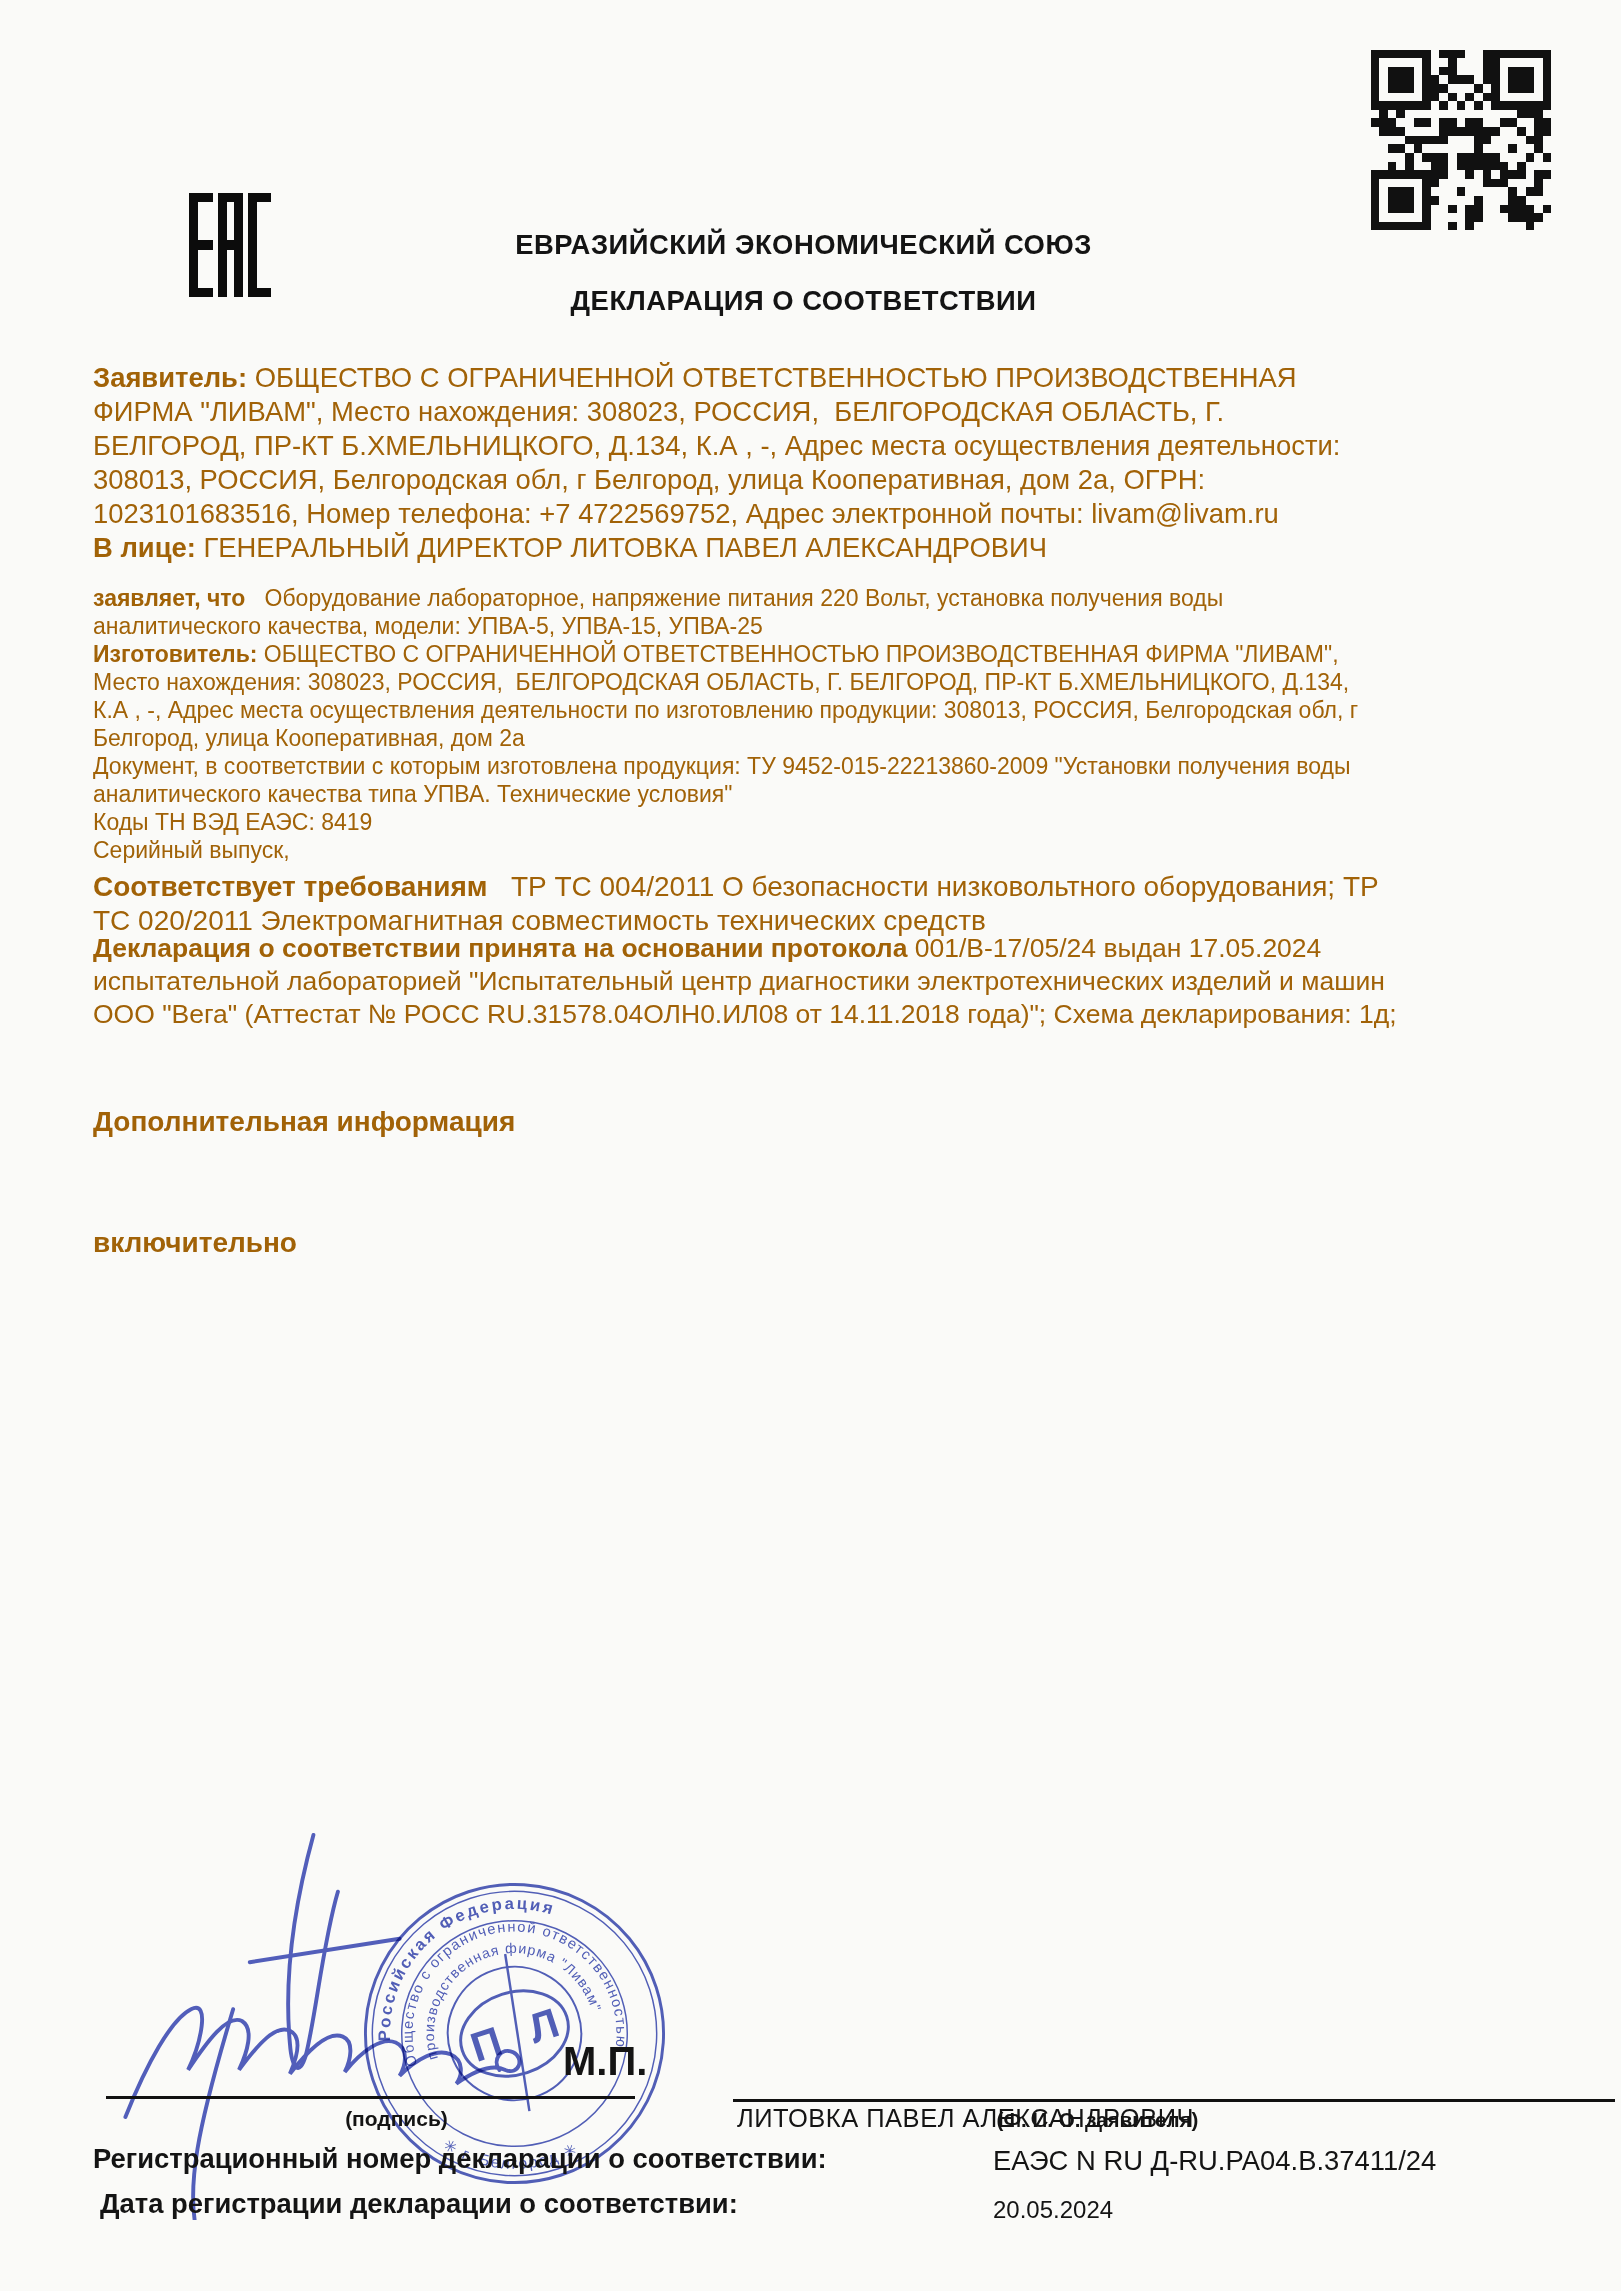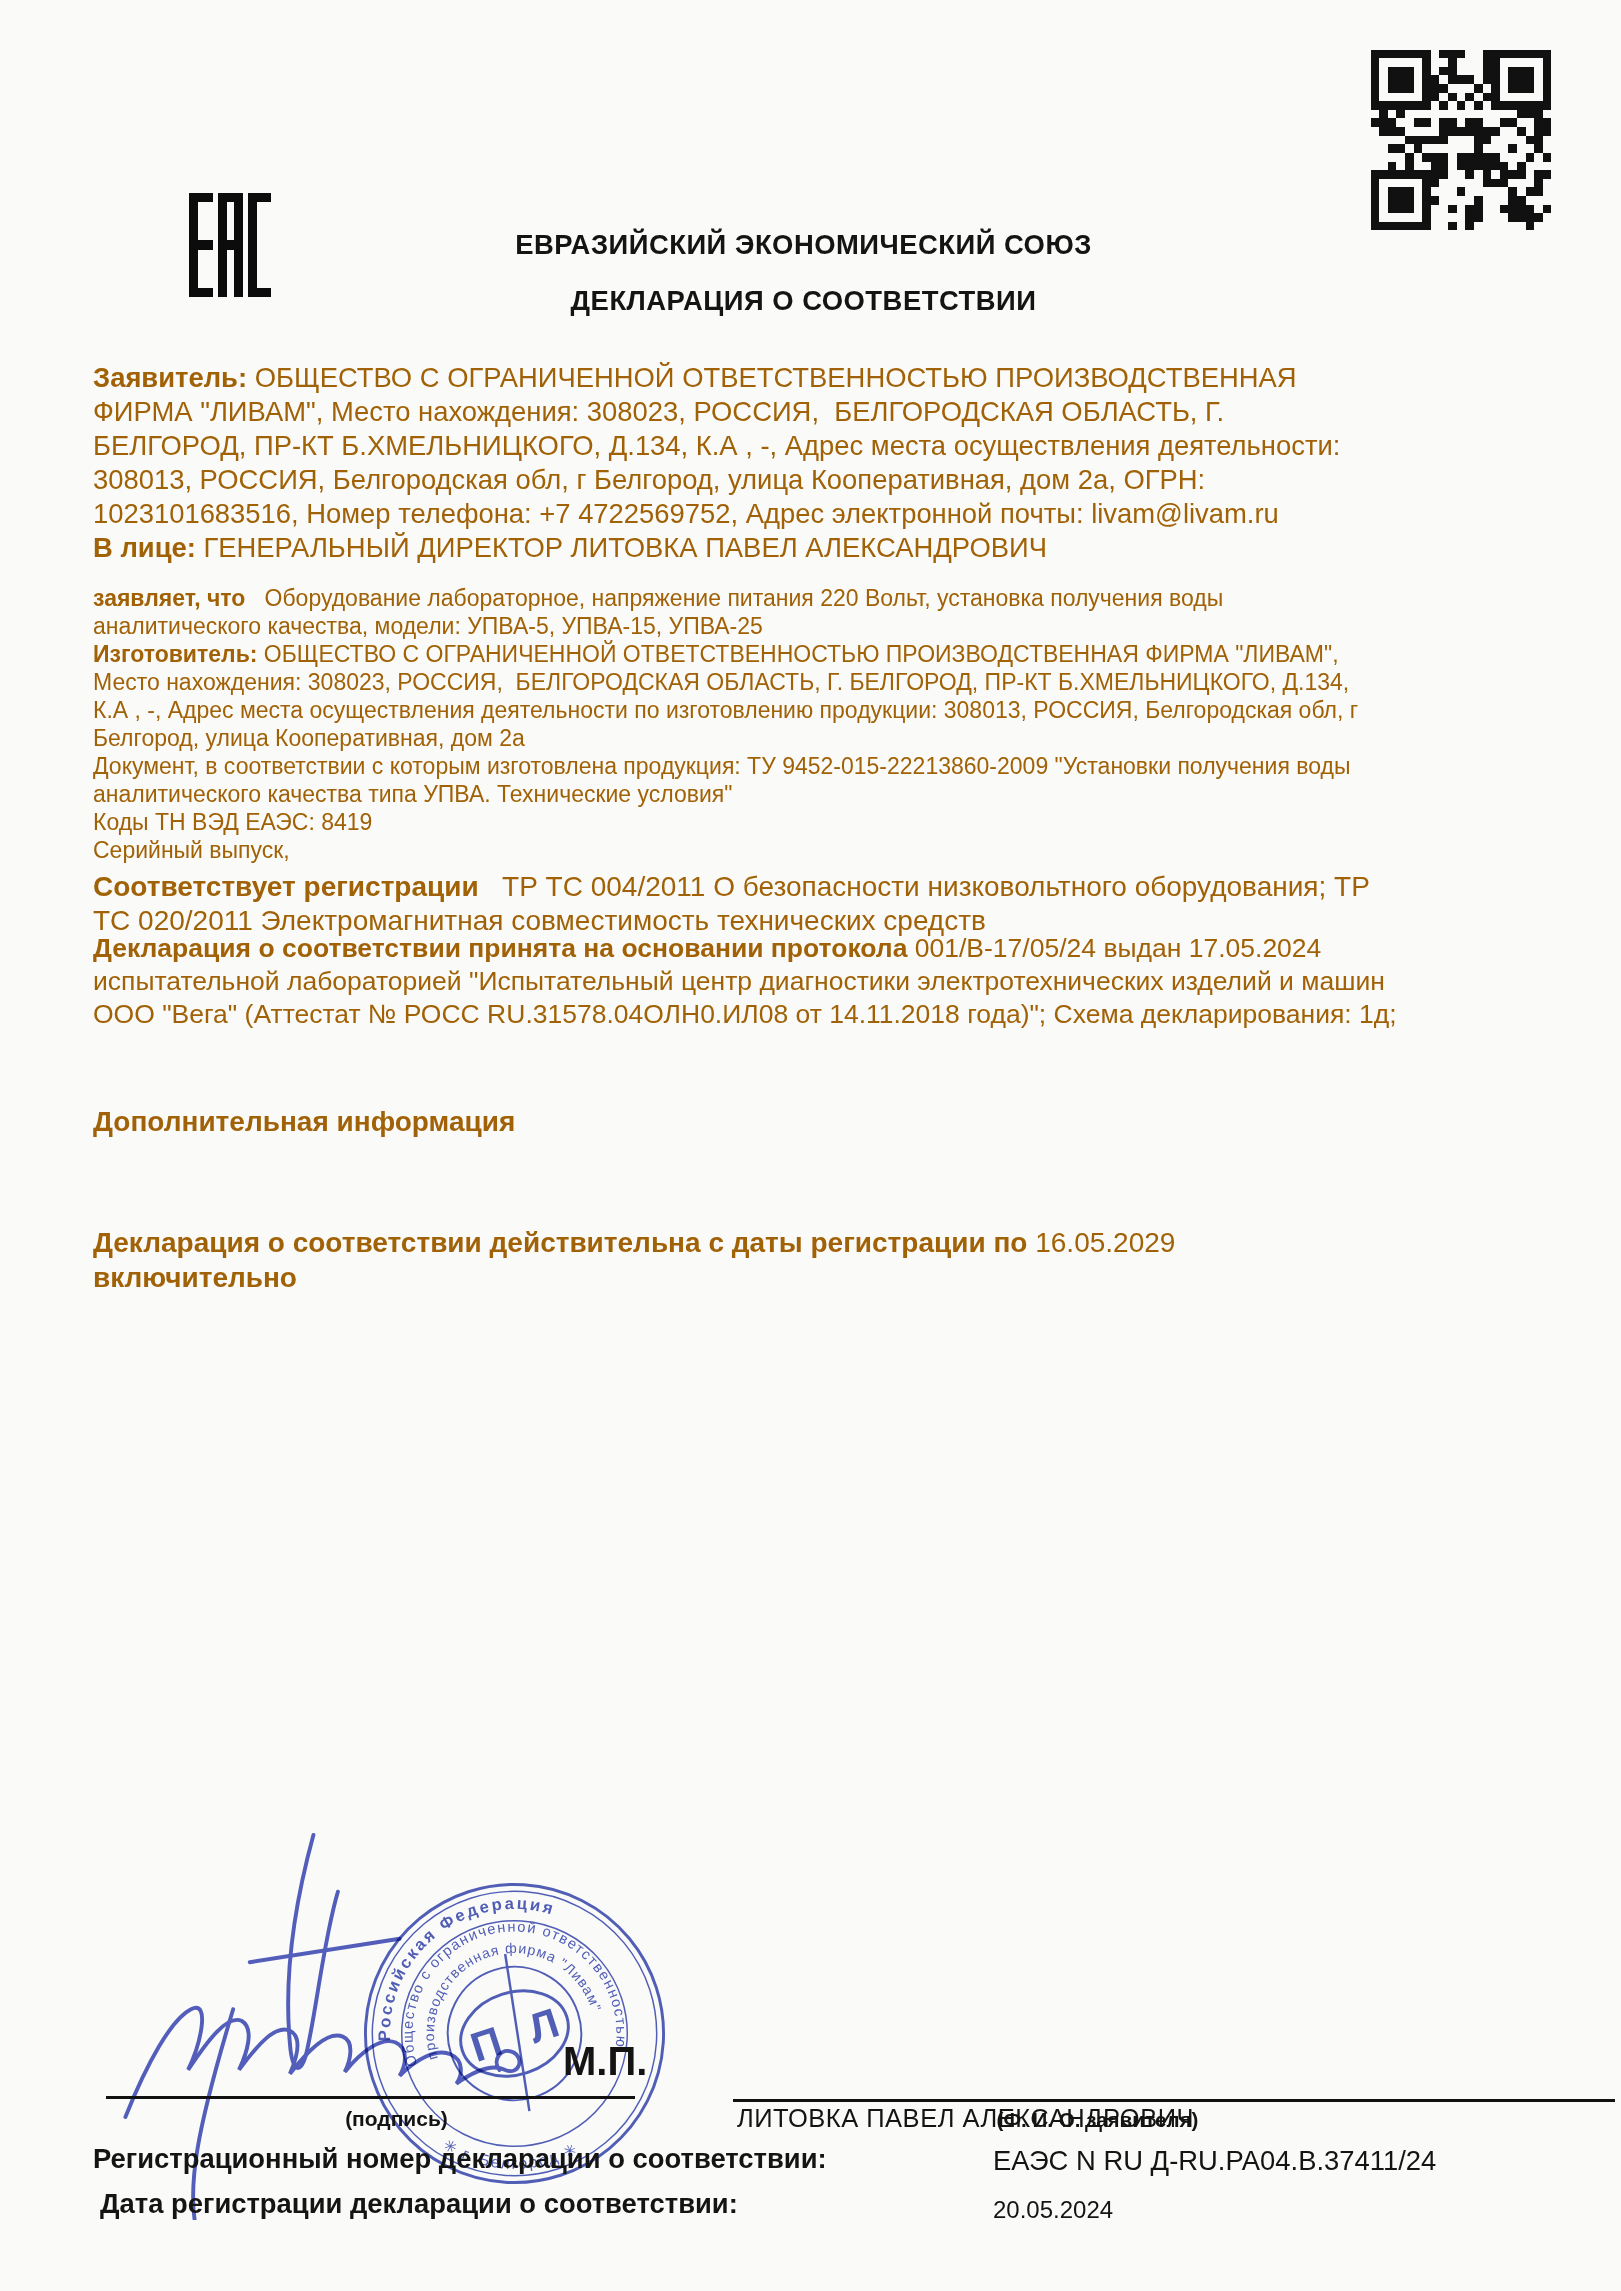--- a/index.html
+++ b/index.html
@@ -300,24 +300,24 @@
         <rect x="9" y="20" width="1" height="1"></rect>
         <rect x="11" y="20" width="1" height="1"></rect>
         <rect x="18" y="20" width="1" height="1"></rect>
       </svg></div>
 
   <div class="union-title">ЕВРАЗИЙСКИЙ ЭКОНОМИЧЕСКИЙ СОЮЗ</div>
   <div class="doc-title">ДЕКЛАРАЦИЯ О СООТВЕТСТВИИ</div>
 
   <div class="blk blk-applicant"><div class="t-line"><span class="bold">Заявитель:</span><span> ОБЩЕСТВО С ОГРАНИЧЕННОЙ ОТВЕТСТВЕННОСТЬЮ ПРОИЗВОДСТВЕННАЯ</span></div><div class="t-line"><span>ФИРМА "ЛИВАМ", Место нахождения: 308023, РОССИЯ,  БЕЛГОРОДСКАЯ ОБЛАСТЬ, Г.</span></div><div class="t-line"><span>БЕЛГОРОД, ПР-КТ Б.ХМЕЛЬНИЦКОГО, Д.134, К.А , -, Адрес места осуществления деятельности:</span></div><div class="t-line"><span>308013, РОССИЯ, Белгородская обл, г Белгород, улица Кооперативная, дом 2а, ОГРН:</span></div><div class="t-line"><span>1023101683516, Номер телефона: +7 4722569752, Адрес электронной почты: livam@livam.ru</span></div><div class="t-line"><span class="bold">В лице:</span><span> ГЕНЕРАЛЬНЫЙ ДИРЕКТОР ЛИТОВКА ПАВЕЛ АЛЕКСАНДРОВИЧ</span></div></div>
   <div class="blk blk-product"><div class="t-line"><span class="bold">заявляет, что</span><span>   Оборудование лабораторное, напряжение питания 220 Вольт, установка получения воды</span></div><div class="t-line"><span>аналитического качества, модели: УПВА-5, УПВА-15, УПВА-25</span></div><div class="t-line"><span class="bold">Изготовитель:</span><span> ОБЩЕСТВО С ОГРАНИЧЕННОЙ ОТВЕТСТВЕННОСТЬЮ ПРОИЗВОДСТВЕННАЯ ФИРМА "ЛИВАМ",</span></div><div class="t-line"><span>Место нахождения: 308023, РОССИЯ,  БЕЛГОРОДСКАЯ ОБЛАСТЬ, Г. БЕЛГОРОД, ПР-КТ Б.ХМЕЛЬНИЦКОГО, Д.134,</span></div><div class="t-line"><span>К.А , -, Адрес места осуществления деятельности по изготовлению продукции: 308013, РОССИЯ, Белгородская обл, г</span></div><div class="t-line"><span>Белгород, улица Кооперативная, дом 2а</span></div><div class="t-line"><span>Документ, в соответствии с которым изготовлена продукция: ТУ 9452-015-22213860-2009 "Установки получения воды</span></div><div class="t-line"><span>аналитического качества типа УПВА. Технические условия"</span></div><div class="t-line"><span>Коды ТН ВЭД ЕАЭС: 8419</span></div><div class="t-line"><span>Серийный выпуск,</span></div></div>
-  <div class="blk blk-compliance"><div class="t-line"><span class="bold">Соответствует регистрации</span><span>   ТР ТС 004/2011 О безопасности низковольтного оборудования; ТР</span></div><div class="t-line"><span>ТС 020/2011 Электромагнитная совместимость технических средств</span></div></div>
+  <div class="blk blk-compliance"><div class="t-line"><span class="bold">Соответствует требованиям</span><span>   ТР ТС 004/2011 О безопасности низковольтного оборудования; ТР</span></div><div class="t-line"><span>ТС 020/2011 Электромагнитная совместимость технических средств</span></div></div>
   <div class="blk blk-basis"><div class="t-line"><span class="bold">Декларация о соответствии принята на основании протокола</span><span> 001/В-17/05/24 выдан 17.05.2024</span></div><div class="t-line"><span>испытательной лабораторией "Испытательный центр диагностики электротехнических изделий и машин</span></div><div class="t-line"><span>ООО "Вега" (Аттестат № РОСС RU.31578.04ОЛН0.ИЛ08 от 14.11.2018 года)"; Схема декларирования: 1д;</span></div></div>
   <div class="blk blk-addinfo"><div class="t-line"><span class="bold">Дополнительная информация</span></div></div>
-  <div class="blk blk-validity"><div class="t-line"><span class="bold">Декларация о соответствии действительна с даты регистрации по</span><span> 16.05.2029</span></div><div class="t-line"><span class="bold">включительно</span></div></div>
+  <div class="blk blk-validity"><div class="t-line"><span class="bold">включительно</span></div></div>
 
   <div class="abs stamp-svg">
     <svg viewBox="0 0 360 360" width="353" height="353">
       <defs>
         <path id="arcTop" d="M 53,180 A 127,127 0 0 1 307,180"></path>
         <path id="arcBot" d="M 42,180 A 138,138 0 0 0 318,180"></path>
         <path id="ring2" d="M 76,180 A 104,104 0 1 1 284,180 A 104,104 0 1 1 76,180"></path>
         <path id="ring3" d="M 98,180 A 82,82 0 1 1 262,180 A 82,82 0 1 1 98,180"></path>
       </defs>
       <g transform="rotate(-18 180 180)" stroke="#3f4eb4" fill="none">

